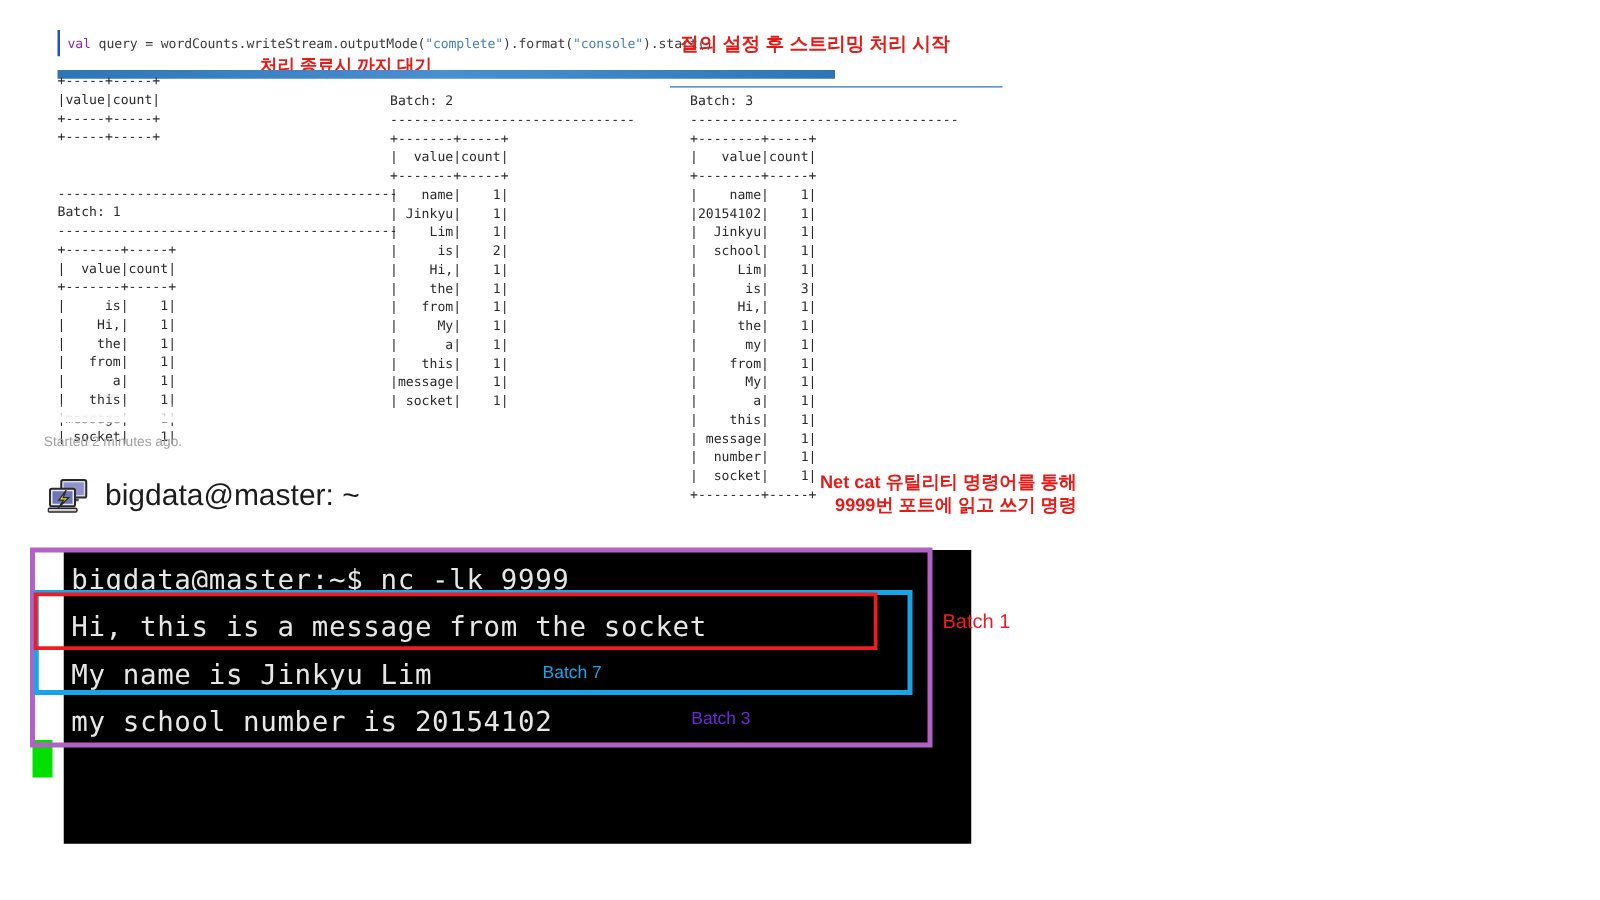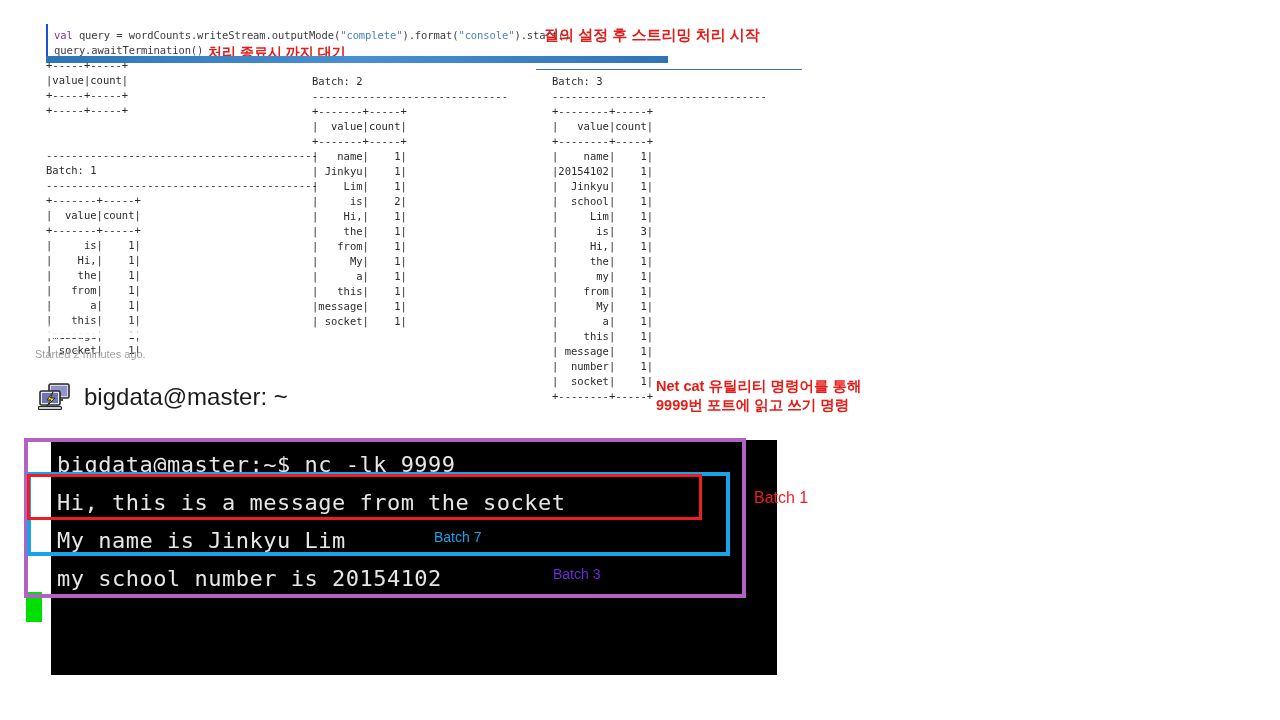--- a/index.html
+++ b/index.html
@@ -56,21 +56,21 @@
   #anno-await {
     left: 208px;
     top: 44px;
     font-size: 14px;
   }
   #anno-netcat {
     left: 656px;
     top: 377px;
     font-size: 14.5px;
     line-height: 19px;
-    text-align: left;
+    text-align: right;
   }
 
   
   #blue-bar {
     left: 46px;
     top: 56px;
     width: 622px;
     height: 7px;
     background: linear-gradient(90deg,#2f75b5 0%, #4a8fd0 50%, #2f75b5 100%);
   }
@@ -176,21 +176,20 @@
   .batch-tag { font-weight: normal; font-family: "Liberation Sans", sans-serif; }
   #tag-batch1 { left: 754px; top: 489px; font-size: 16px; color: #ee1c25; }
   #tag-batch2 { left: 434px; top: 529px; font-size: 14px; color: #19a3e8; }
   #tag-batch3 { left: 553px; top: 566px; font-size: 14px; color: #6d28d9; }
 </style>
 </head>
 <body>
 
 <div class="abs" id="code-block">
   <div class="code-line"><span class="tok-kw">val</span><span class="tok-pl"> query = wordCounts.writeStream.outputMode(</span><span class="tok-str">"complete"</span><span class="tok-pl">).format(</span><span class="tok-str">"console"</span><span class="tok-pl">).start()</span></div>
-  <div class="code-line">query.awaitTermination()</div>
 </div>
 
 <div class="abs anno-red" id="anno-query">질의 설정 후 스트리밍 처리 시작</div>
 <div class="abs anno-red" id="anno-await">처리 종료시 까지 대기</div>
 
 <div class="abs" id="blue-bar"></div>
 <div class="abs" id="blue-line-right"></div>
 
 <div class="abs console-col" id="col-1">+-----+-----+
 |value|count|

